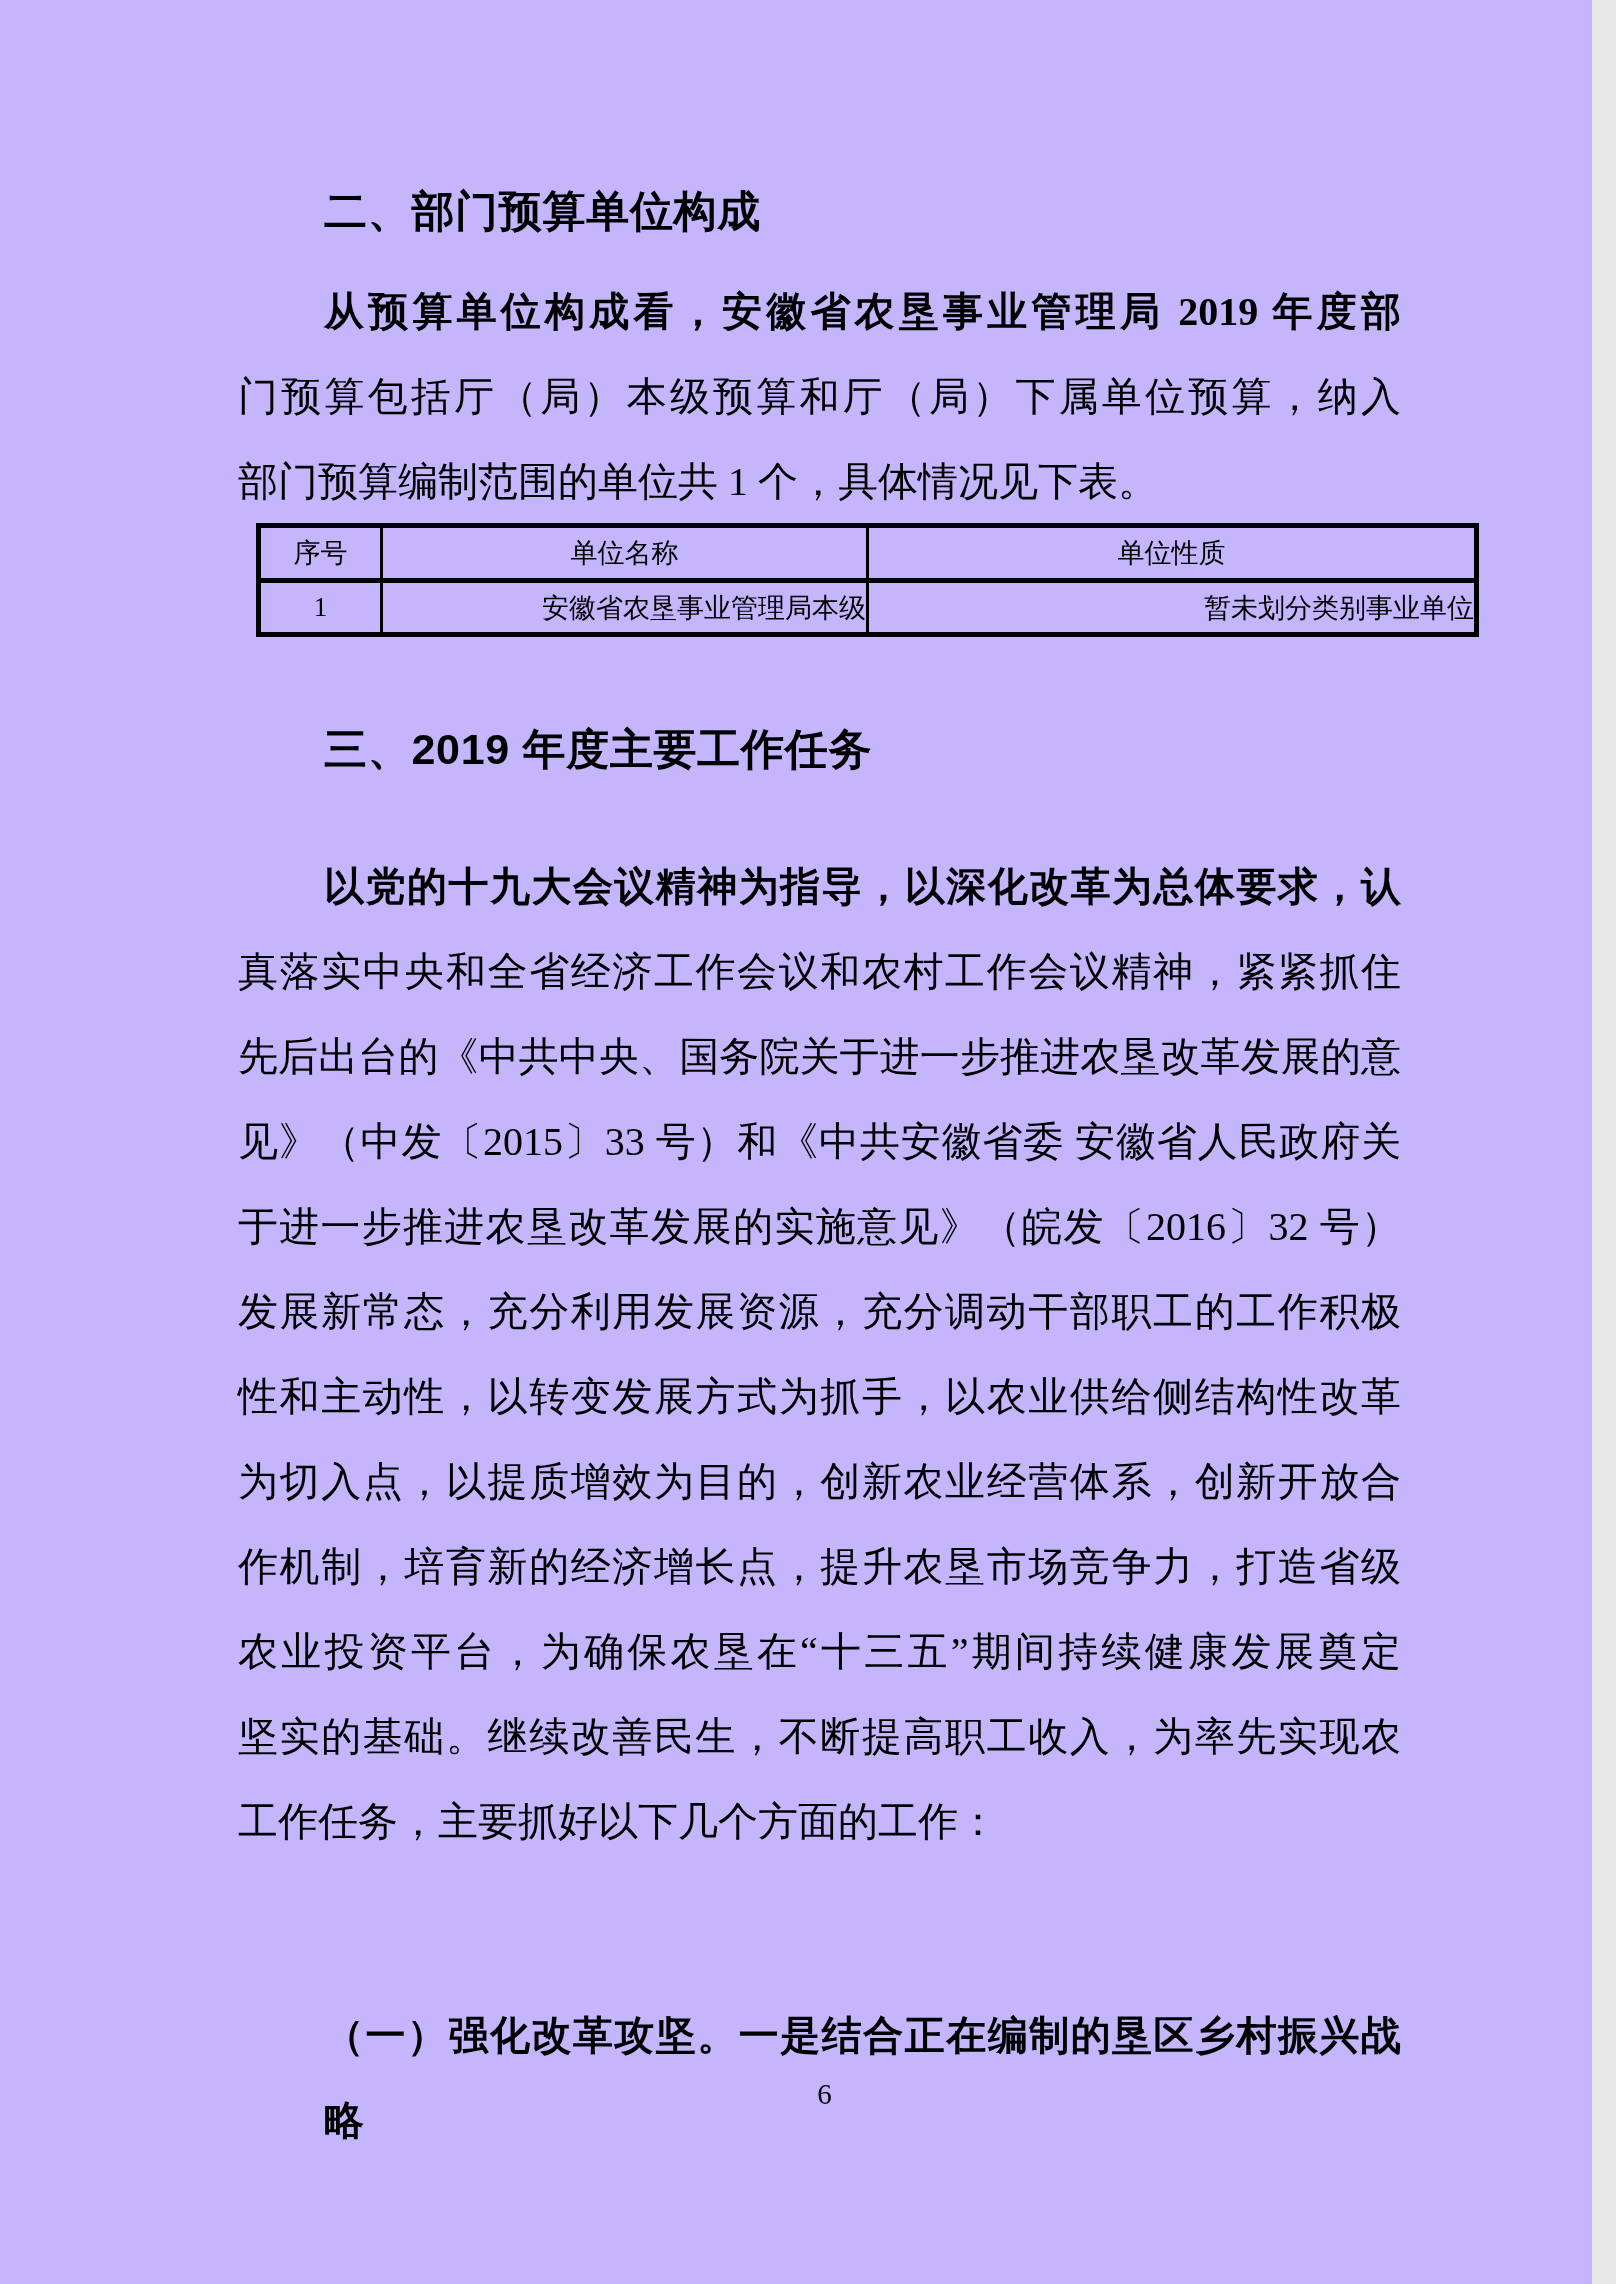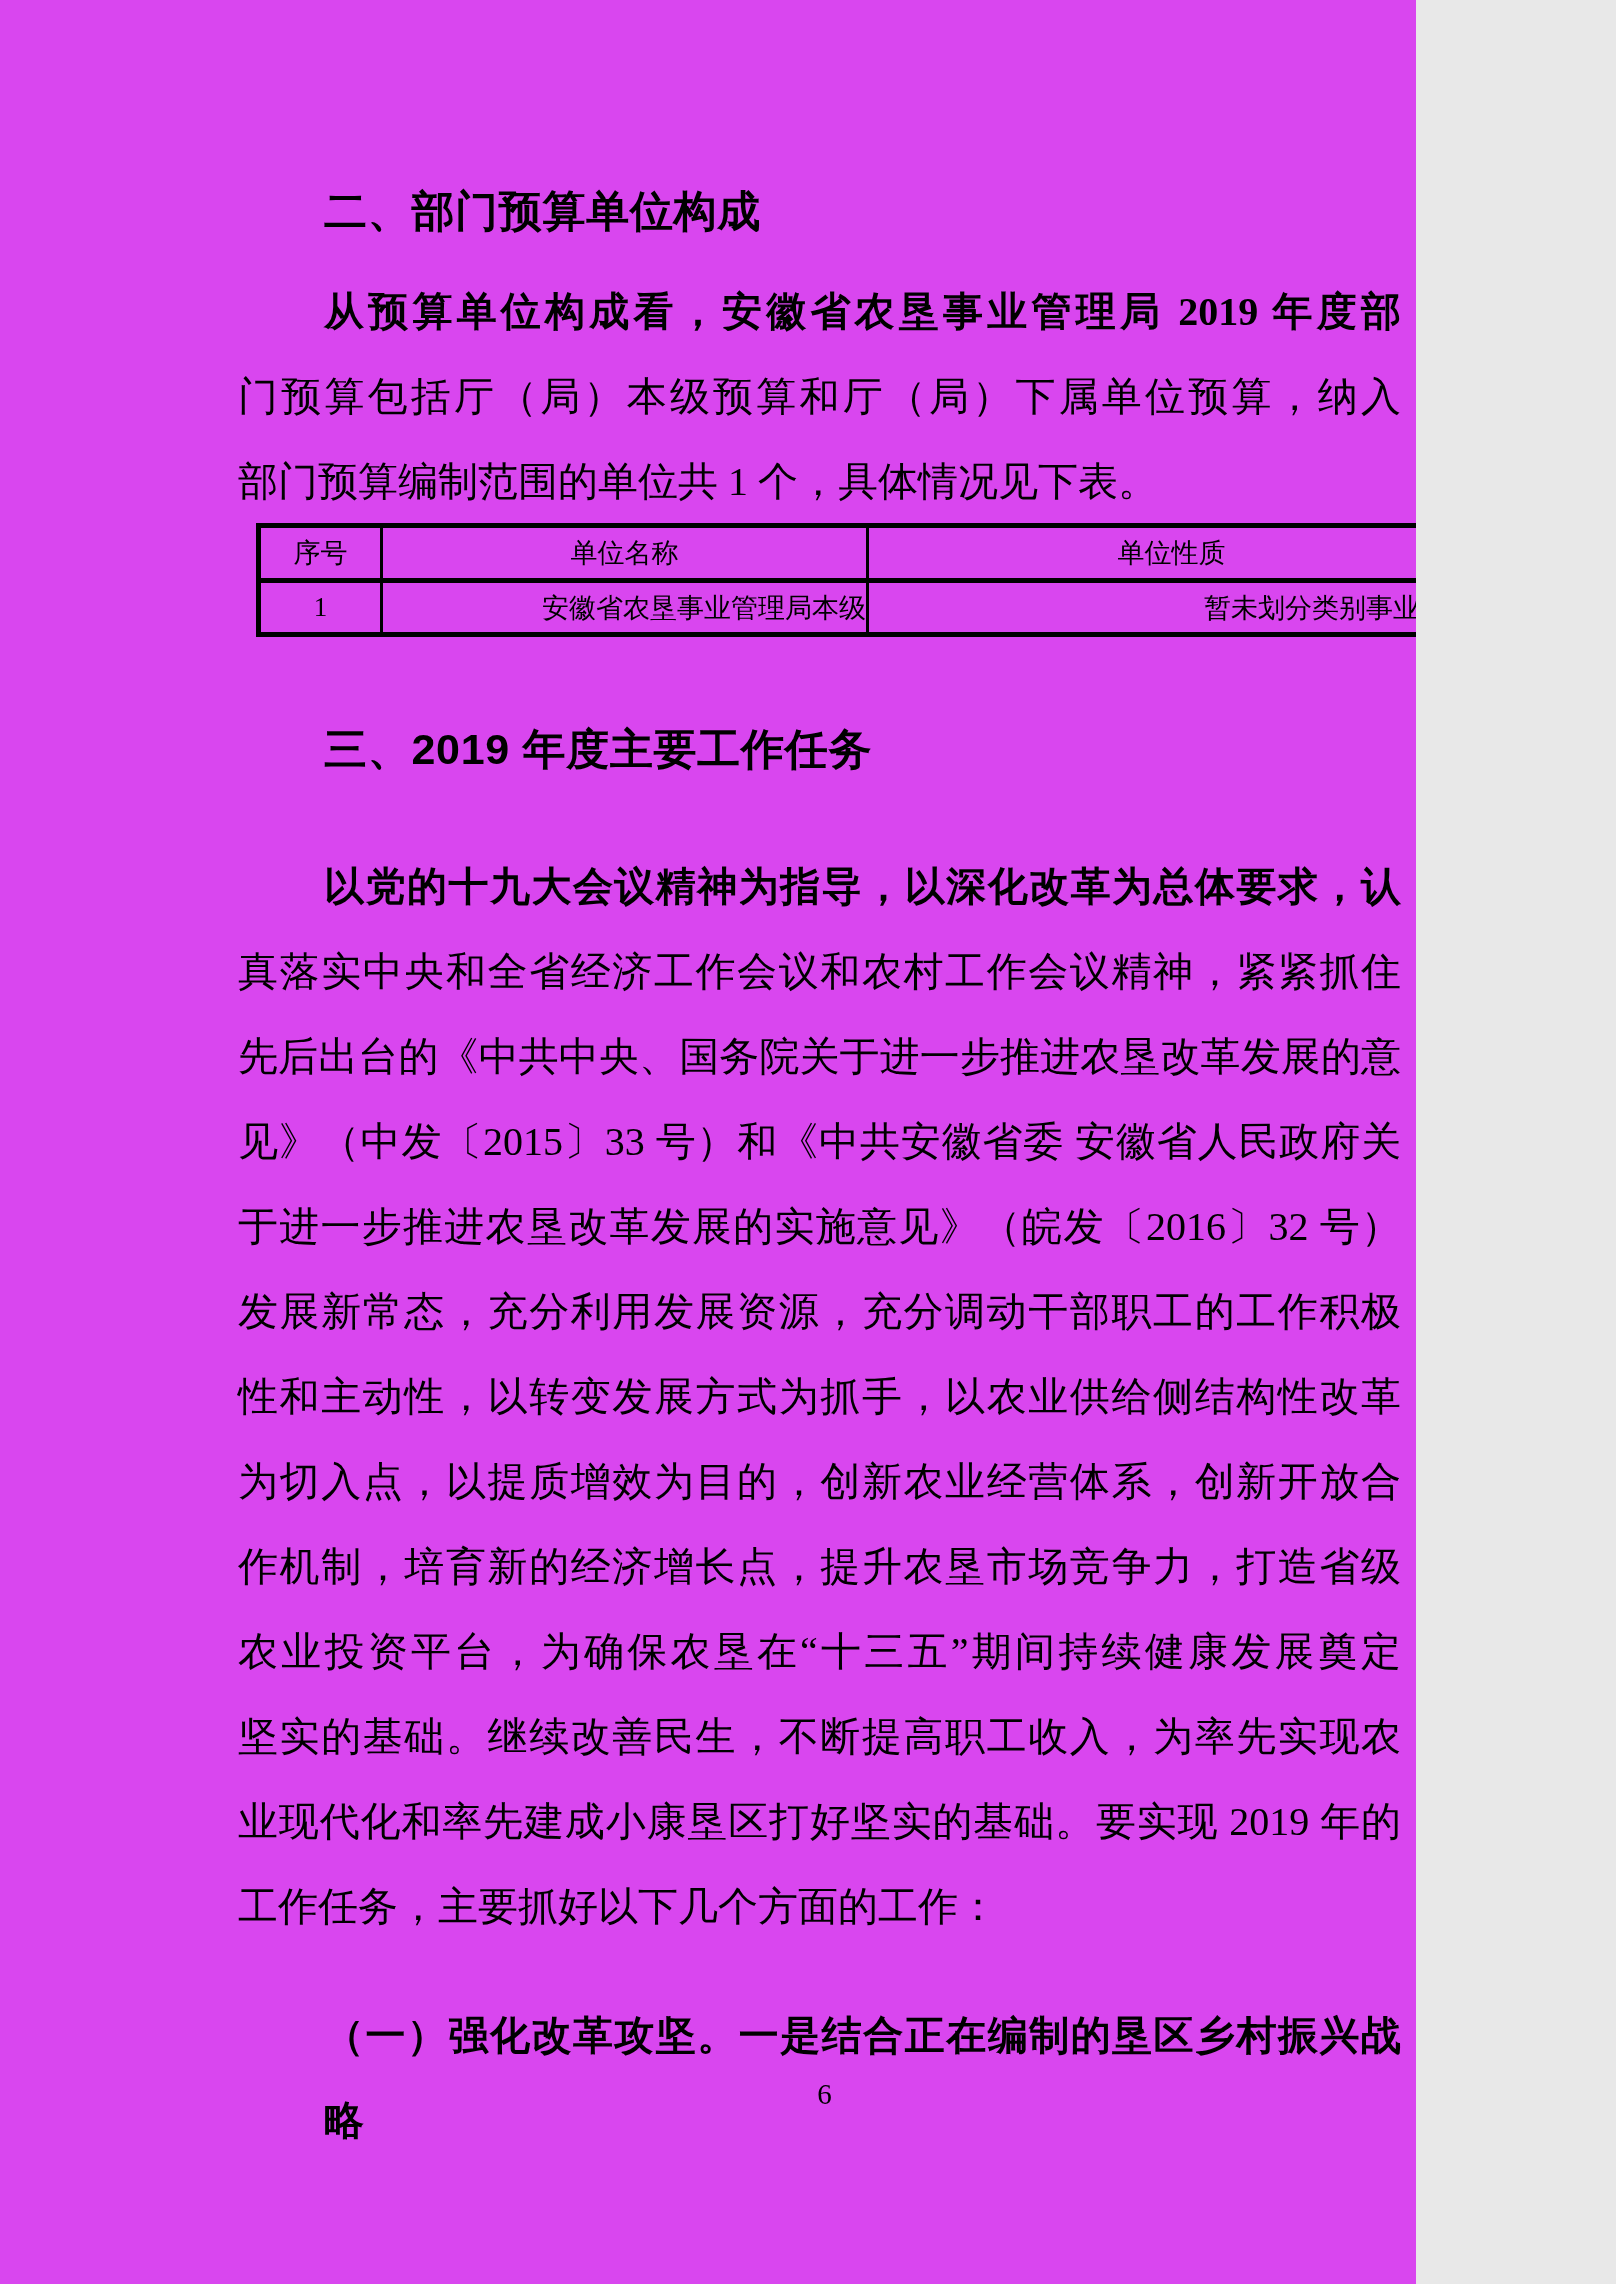--- a/index.html
+++ b/index.html
@@ -1,19 +1,19 @@
 <!DOCTYPE html>
 <html style="font-size:10.4px"><head>
 <meta charset="utf-8">
 <style>
   html,body { margin:0; padding:0; background:#e8e8e8; }
   .page {
     position:relative;
-    width:1416px; height:2284px;
-    background:#d946ef;
+    width:1592px; height:2284px;
+    background:#c4b5fd;
     color:#000000;
     font-family:"Liberation Serif", serif;
     overflow:hidden;
   }
   .heading {
     position:absolute;
     font-family:"Liberation Sans", sans-serif;
     font-weight:bold;
     font-size:43px;
     line-height:47px;
@@ -106,21 +106,20 @@
       <div class="line">真落实中央和全省经济工作会议和农村工作会议精神，紧紧抓住</div>
       <div class="line">先后出台的《中共中央、国务院关于进一步推进农垦改革发展的意</div>
       <div class="line">见》（中发〔2015〕33 号）和《中共安徽省委 安徽省人民政府关</div>
       <div class="line">于进一步推进农垦改革发展的实施意见》（皖发〔2016〕32 号）</div>
       <div class="line">发展新常态，充分利用发展资源，充分调动干部职工的工作积极</div>
       <div class="line">性和主动性，以转变发展方式为抓手，以农业供给侧结构性改革</div>
       <div class="line">为切入点，以提质增效为目的，创新农业经营体系，创新开放合</div>
       <div class="line">作机制，培育新的经济增长点，提升农垦市场竞争力，打造省级</div>
       <div class="line">农业投资平台，为确保农垦在“十三五”期间持续健康发展奠定</div>
       <div class="line">坚实的基础。继续改善民生，不断提高职工收入，为率先实现农</div>
-      <div class="line">业现代化和率先建成小康垦区打好坚实的基础。要实现 2019 年的</div>
       <div class="line last">工作任务，主要抓好以下几个方面的工作：</div>
     </div>
 
   <div class="para" style="top:1993px;">
       <div class="line indent">（一）强化改革攻坚。一是结合正在编制的垦区乡村振兴战略</div>
     </div>
 
   <div class="page-number">6</div>
 
 </div>

